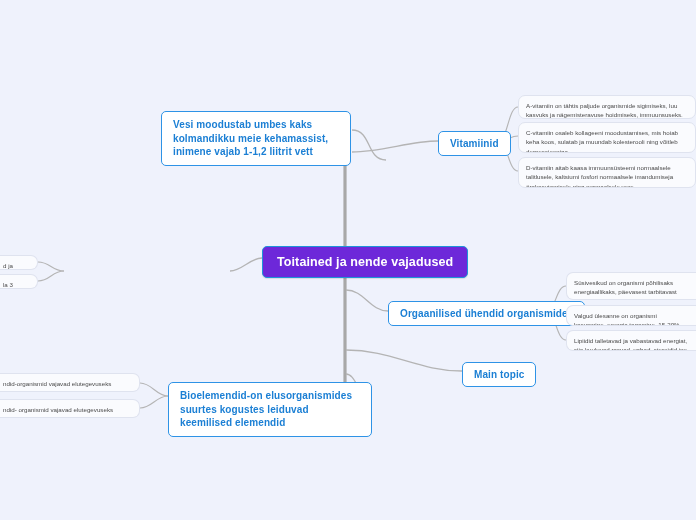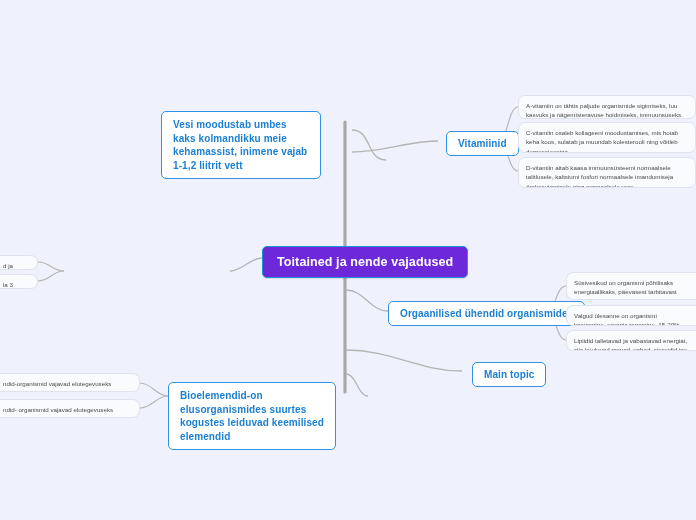--- a/index.html
+++ b/index.html
@@ -101,34 +101,34 @@
 
     <path d="M346,350 C392,350 418,371 462,371" stroke="#b4b4b4" stroke-width="1.3" fill="none"></path>
 
     <path d="M346,374 C356,374 358,396 368,396" stroke="#b4b4b4" stroke-width="1.3" fill="none"></path>
     <path d="M168,396 C156,396 152,383 140,383" stroke="#b4b4b4" stroke-width="1.1" fill="none"></path>
     <path d="M168,396 C156,396 152,408 140,408" stroke="#b4b4b4" stroke-width="1.1" fill="none"></path>
   </svg>
 
   <div class="node node-root" style="left:262px; top:246px;">Toitained ja nende vajadused</div>
 
-  <div class="node node-branch multiline" style="left:161px; top:111px; width:160px;">Vesi moodustab umbes kaks kolmandikku meie kehamassist, inimene vajab 1-1,2 liitrit vett</div>
+  <div class="node node-branch multiline" style="left:161px; top:111px; width:190px;">Vesi moodustab umbes kaks kolmandikku meie kehamassist, inimene vajab 1-1,2 liitrit vett</div>
 
-  <div class="node node-branch" style="left:438px; top:131px;margin-left:8px;">Vitamiinid</div>
+  <div class="node node-branch" style="left:438px; top:131px;">Vitamiinid</div>
   <div class="node-note" style="left:518px; top:95px; width:178px; height:24px;">A-vitamiin on tähtis paljude organismide sigimiseks, luu kasvuks ja nägemisteravuse hoidmiseks, immuunsuseks.</div>
   <div class="node-note" style="left:518px; top:122px; width:178px; height:31px;">C-vitamiin osaleb kollageeni moodustamises, mis hoiab keha koos, sulatab ja muundab kolesterooli ning võitleb depressiooniga.</div>
   <div class="node-note" style="left:518px; top:157px; width:178px; height:31px;">D-vitamiin aitab kaasa immuunsüsteemi normaalsele talitlusele, kaltsiumi fosfori normaalsele imandumiseja ärakasutamisele ning normaalsele vere kaltsiumisisaldusele.</div>
 
   <div class="node-note clipped-left" style="left:-4px; top:255px; width:42px; height:15px;">d ja vitamiinid</div>
   <div class="node-note clipped-left" style="left:-4px; top:274px; width:42px; height:15px;">la 3 vahepala</div>
 
   <div class="node node-branch" style="left:388px; top:301px;">Orgaanilised ühendid organismides</div>
   <div class="node-note clipped-right" style="left:566px; top:272px; width:130px; height:28px;">Süsivesikud on organismi põhilisaks energiaallikaks, päevasest tarbitavast toiduenergiast peavad katma 50-60%, allikad on teraviljad ja kartul</div>
   <div class="node-note clipped-right" style="left:566px; top:305px; width:130px; height:21px;">Valgud ülesanne on organismi kasvamine, energia tagamine, 15-20% kehamassist on valgud.</div>
   <div class="node-note clipped-right" style="left:566px; top:330px; width:130px; height:21px;">Lipiidid talletavad ja vabastavad energiat, siia kuuluvad rasvad, vahad, steroidid jne</div>
 
-  <div class="node node-branch" style="left:472px; top:362px;">Main topic</div>
+  <div class="node node-branch" style="left:462px; top:362px;">Main topic</div>
 
-  <div class="node node-branch multiline" style="left:168px; top:382px; width:168px;">Bioelemendid-on elusorganismides suurtes kogustes leiduvad keemilised elemendid</div>
+  <div class="node node-branch multiline" style="left:168px; top:382px; width:204px;">Bioelemendid-on elusorganismides suurtes kogustes leiduvad keemilised elemendid</div>
   <div class="node-note clipped-left" style="left:-4px; top:373px; width:144px; height:19px;">ndid-organismid vajavad elutegevuseks suhteliselt ustes</div>
   <div class="node-note clipped-left" style="left:-4px; top:399px; width:144px; height:19px;">ndid- organismid vajavad elutegevuseks suhteliselt gustes</div>
 
 </div>
 
 </body></html>

